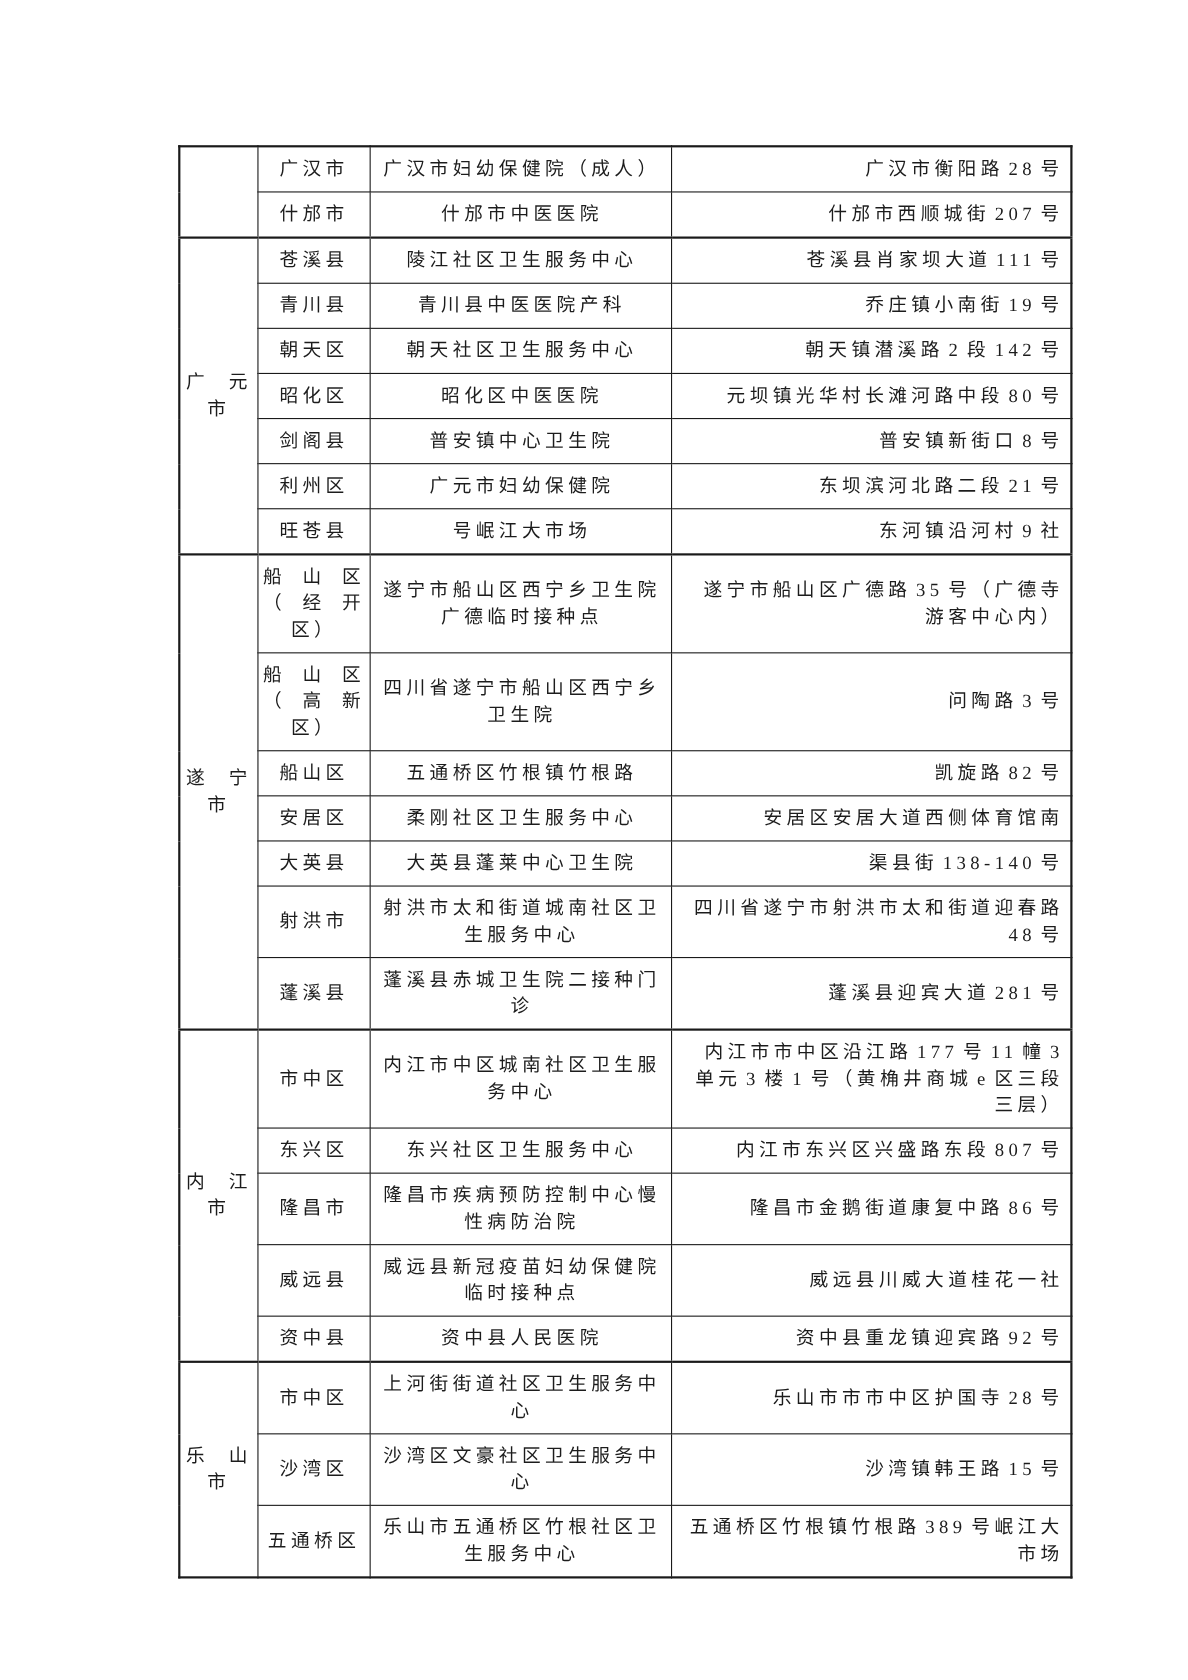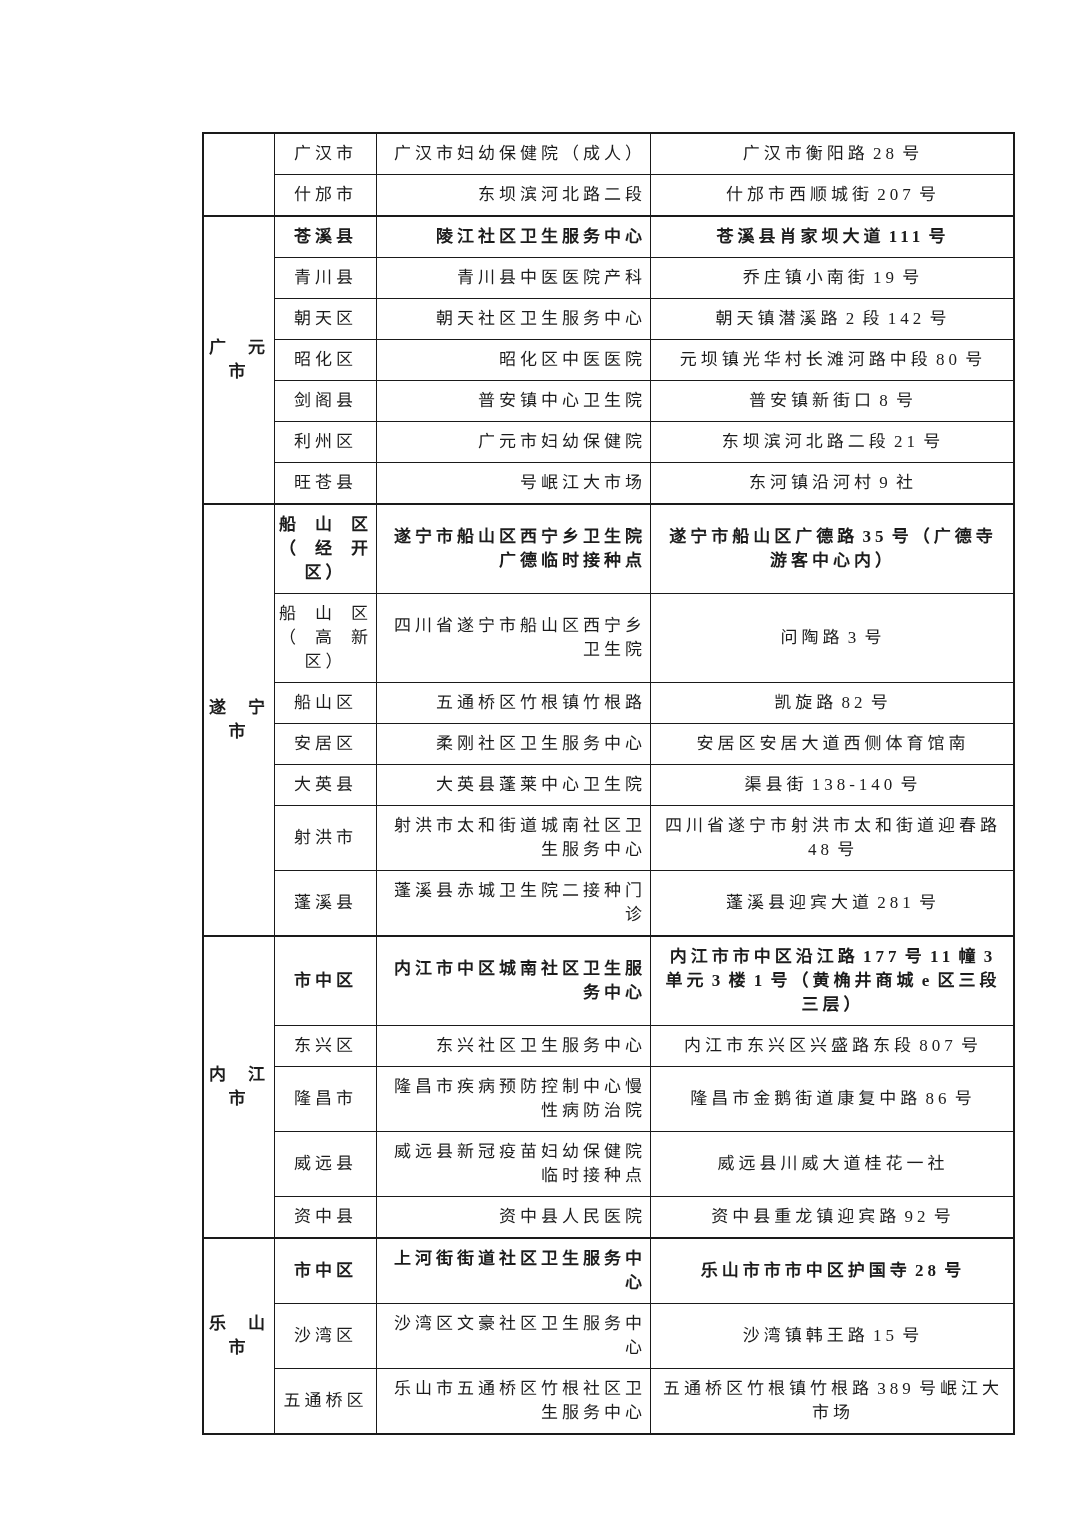--- a/index.html
+++ b/index.html
@@ -16,79 +16,77 @@
     font-family: "Liberation Serif", "DejaVu Serif", serif;
     color: #1c1c1c;
   }
   table.sites {
     position: absolute;
     left: 162px;
     top: 132px;
     border-collapse: collapse;
     table-layout: fixed;
     border: 2px solid #1a1a1a;
-    margin-left: 40px;
   }
   table.sites td {
     border: 1px solid #1a1a1a;
     vertical-align: middle;
     font-size: 17px;
     line-height: 24px;
     word-break: normal;
     overflow-wrap: break-word;
   }
   
   tr.group-start > td {
     border-top-width: 2px;
-    font-weight: bold;
   }
   td.city-cell {
     width: 60px;
     padding: 8px 5px;
     text-align: justify;
     text-align-last: center;
     letter-spacing: 4px;
   }
   td.district-cell {
     width: 93px;
     padding: 8px 4px;
     text-align: justify;
     text-align-last: center;
     letter-spacing: 4px;
   }
   td.facility-cell {
     width: 263px;
     padding: 8px 4px 8px 6px;
-    text-align: right;
+    text-align: center;
     letter-spacing: 4px;
     word-spacing: -4px;
   }
   td.address-cell {
     width: 348px;
     padding: 8px 6px 8px 8px;
-    text-align: center;
+    text-align: right;
     letter-spacing: 4px;
     word-spacing: -4px;
   }
 </style>
 </head>
 <body>
 
 <div class="page">
   <table class="sites">
     <tbody>
         <tr>
           <td class="city-cell" rowspan="2"></td>
           <td class="district-cell">广汉市</td>
           <td class="facility-cell">广汉市妇幼保健院（成人）</td>
           <td class="address-cell">广汉市衡阳路 28 号</td>
         </tr>
         <tr>
           <td class="district-cell">什邡市</td>
-          <td class="facility-cell">东坝滨河北路二段</td>
+          <td class="facility-cell">什邡市中医医院</td>
           <td class="address-cell">什邡市西顺城街 207 号</td>
         </tr>
         <tr class="group-start">
           <td class="city-cell" rowspan="7">广元市</td>
           <td class="district-cell">苍溪县</td>
           <td class="facility-cell">陵江社区卫生服务中心</td>
           <td class="address-cell">苍溪县肖家坝大道 111 号</td>
         </tr>
         <tr>
           <td class="district-cell">青川县</td>

